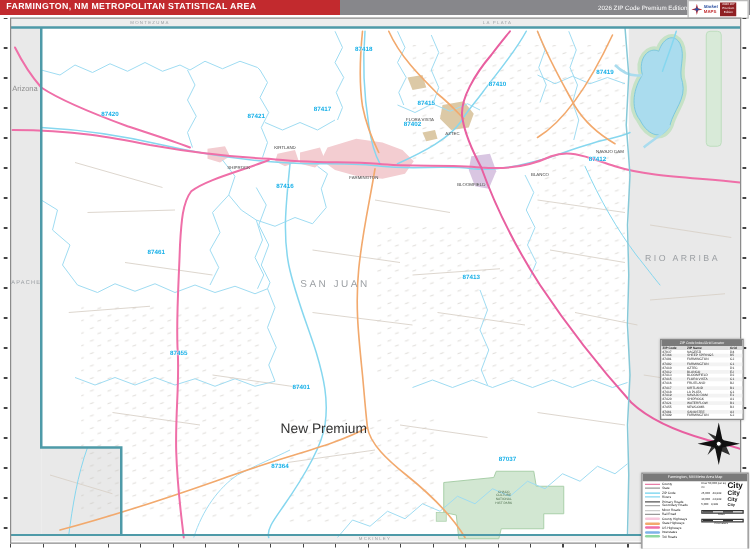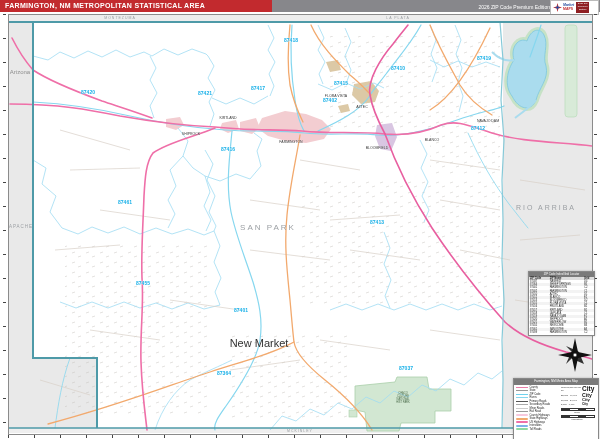--- a/index.html
+++ b/index.html
@@ -199,22 +199,22 @@
       <path d="M33,22 L33,358 L97,358 L97,428" stroke="#4e9aa8" stroke-width="2"></path>
       <path d="M8,428 L592,428" stroke="#4e9aa8" stroke-width="1.6"></path>
     </g>
   </svg>
 
   <div class="neatline"></div>
 
   <div class="state-label" style="left:20px;top:72px;font-size:6px;">Arizona</div>
   <div class="county-label" style="left:21px;top:226px;font-size:4.5px;letter-spacing:1px;">APACHE</div>
   <div class="county-label" style="left:546px;top:207px;font-size:7px;">RIO ARRIBA</div>
-  <div class="county-label" style="left:268px;top:227px;font-size:8px;">SAN PARK</div>
-  <div class="state-label" style="left:259px;top:343px;font-size:11px;color:#333;">New Market</div>
+  <div class="county-label" style="left:268px;top:227px;font-size:8px;">SAN JUAN</div>
+  <div class="state-label" style="left:259px;top:343px;font-size:11px;color:#333;">New Premium</div>
   <div class="county-label" style="left:120px;top:18px;font-size:3.5px;letter-spacing:1px;">MONTEZUMA</div>
   <div class="county-label" style="left:398px;top:18px;font-size:3.5px;letter-spacing:1px;">LA PLATA</div>
   <div class="county-label" style="left:300px;top:430.5px;font-size:3.5px;letter-spacing:1px;">MCKINLEY</div>
 
   <div id="zip-layer">
       <div class="zip" style="left: 88px; top: 92px;">87420</div>
       <div class="zip" style="left: 205px; top: 93px;">87421</div>
       <div class="zip" style="left: 258px; top: 88px;">87417</div>
       <div class="zip" style="left: 228px; top: 149px;">87416</div>
       <div class="zip" style="left: 291px; top: 40px;">87418</div>

